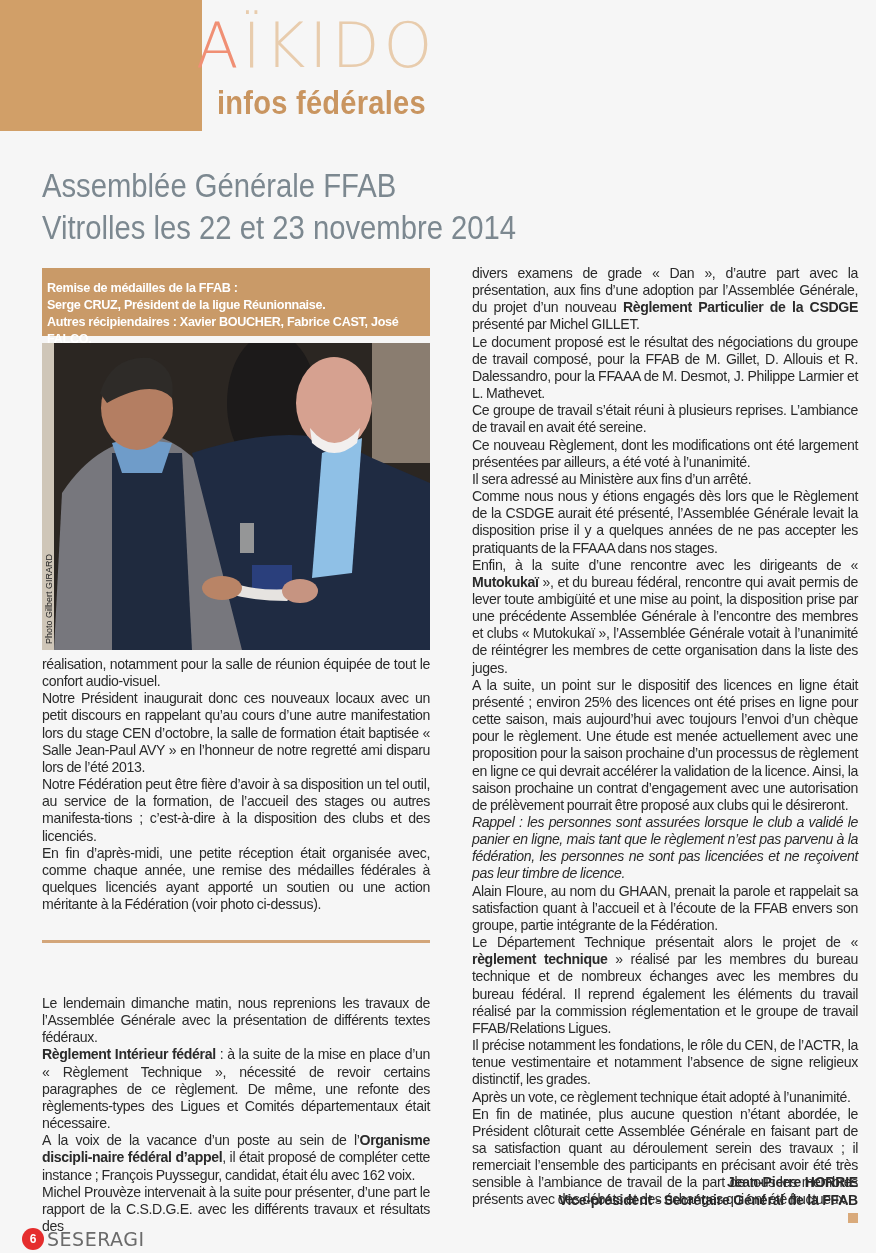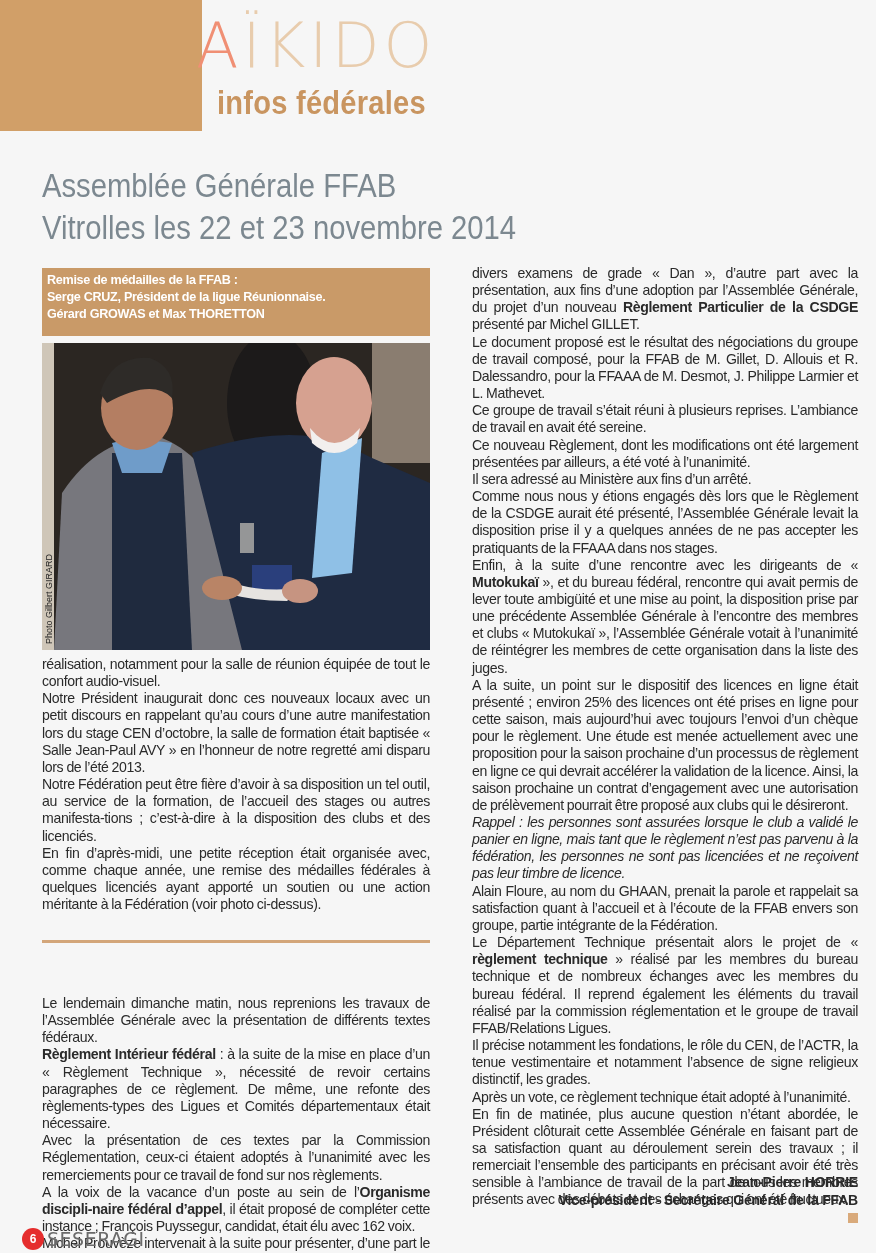--- a/index.html
+++ b/index.html
@@ -22,21 +22,21 @@
     color:#7c8890; font-weight:normal; transform:scaleX(0.86); transform-origin:left; white-space:nowrap;
   }
   .col { position:absolute; font-size:14.1px; line-height:17.15px; text-align:justify; }
   .col p { margin:0; }
   .col-left { left:42px; top:656px; width:388px; }
   .col-left2 { left:42px; top:947px; width:388px;margin-top:48px; }
   .col-right { left:472px; top:265px; width:386px; }
   .cond { letter-spacing:-0.35px; word-spacing:-0.5px; }
   .caption-box {
     position:absolute; left:42px; top:268px; width:388px; height:68px; background:#c99a68;
-    box-sizing:border-box; padding:4px 5px; color:#fff; font-weight:bold; font-size:12.6px; line-height:17px;
+    box-sizing:border-box; padding:12px 5px; color:#fff; font-weight:bold; font-size:12.6px; line-height:17px;
     letter-spacing:-0.3px;
   }
   .photo {
     position:absolute; left:42px; top:343px; width:388px; height:307px; overflow:hidden;
     background:linear-gradient(180deg,#2a2521 0%,#3a332c 60%,#5a3a3a 100%);
   }
   .photo-credit {
     position:absolute; left:0px; bottom:6px; transform:rotate(-90deg); transform-origin:left bottom;
     font-size:9px; color:#222; white-space:nowrap; margin-left:12px;
   }
@@ -62,20 +62,21 @@
 <div class="section-label">infos fédérales</div>
 
 <div class="title">
   <div>Assemblée Générale FFAB</div>
   <div>Vitrolles les 22 et 23 novembre 2014</div>
 </div>
 
 <div class="caption-box">
   <div>Remise de médailles de la FFAB :</div>
   <div>Serge CRUZ, Président de la ligue Réunionnaise.</div>
+  <div>Autres récipiendaires : Xavier BOUCHER, Fabrice CAST, José FALCO,</div>
   <div>Gérard GROWAS et Max THORETTON</div>
 </div>
 
 <div class="photo">
   <svg width="388" height="307" viewBox="0 0 388 307">
     <rect x="0" y="0" width="388" height="307" fill="#2b2622"></rect>
     <rect x="330" y="0" width="58" height="120" fill="#8a7d70"></rect>
     <rect x="0" y="0" width="12" height="307" fill="#cfc6b8"></rect>
     <rect x="170" y="270" width="180" height="37" fill="#7a2f38"></rect>
     <ellipse cx="230" cy="60" rx="45" ry="70" fill="#1c1a1a"></ellipse>
@@ -102,21 +103,20 @@
   <p>Notre Président inaugurait donc ces nouveaux locaux avec un petit discours en rappelant qu’au cours d’une autre manifestation lors du stage CEN d’octobre, la salle de formation était baptisée « Salle Jean-Paul AVY » en l’honneur de notre regretté ami disparu lors de l’été 2013.</p>
   <p>Notre Fédération peut être fière d’avoir à sa disposition un tel outil, au service de la formation, de l’accueil des stages ou autres manifesta-tions ; c’est-à-dire à la disposition des clubs et des licenciés.</p>
   <p>En fin d’après-midi, une petite réception était organisée avec, comme chaque année, une remise des médailles fédérales à quelques licenciés ayant apporté un soutien ou une action méritante à la Fédération (voir photo ci-dessus).</p>
 </div>
 
 <div class="separator"></div>
 
 <div class="col col-left2 cond">
   <p>Le lendemain dimanche matin, nous reprenions les travaux de l’Assemblée Générale avec la présentation de différents textes fédéraux.</p>
   <p><b>Règlement Intérieur fédéral</b><span> : à la suite de la mise en place d’un « Règlement Technique », nécessité de revoir certains paragraphes de ce règlement. De même, une refonte des règlements-types des Ligues et Comités départementaux était nécessaire.</span></p>
-  <p>Avec la présentation de ces textes par la Commission Réglementation, ceux-ci étaient adoptés à l’unanimité avec les remerciements pour ce travail de fond sur nos règlements.</p>
   <p><span>A la voix de la vacance d’un poste au sein de l’</span><b>Organisme discipli-naire fédéral d’appel</b><span>, il était proposé de compléter cette instance ; François Puyssegur, candidat, était élu avec 162 voix.</span></p>
   <p>Michel Prouvèze intervenait à la suite pour présenter, d’une part le rapport de la C.S.D.G.E. avec les différents travaux et résultats des</p>
 </div>
 
 <div class="col col-right cond">
   <p><span>divers examens de grade « Dan », d’autre part avec la présentation, aux fins d’une adoption par l’Assemblée Générale, du projet d’un nouveau </span><b>Règlement Particulier de la CSDGE</b><span> présenté par Michel GILLET.</span></p>
   <p>Le document proposé est le résultat des négociations du groupe de travail composé, pour la FFAB de M. Gillet, D. Allouis et R. Dalessandro, pour la FFAAA de M. Desmot, J. Philippe Larmier et L. Mathevet.</p>
   <p>Ce groupe de travail s’était réuni à plusieurs reprises. L’ambiance de travail en avait été sereine.</p>
   <p>Ce nouveau Règlement, dont les modifications ont été largement présentées par ailleurs, a été voté à l’unanimité.</p>
   <p>Il sera adressé au Ministère aux fins d’un arrêté.</p>

